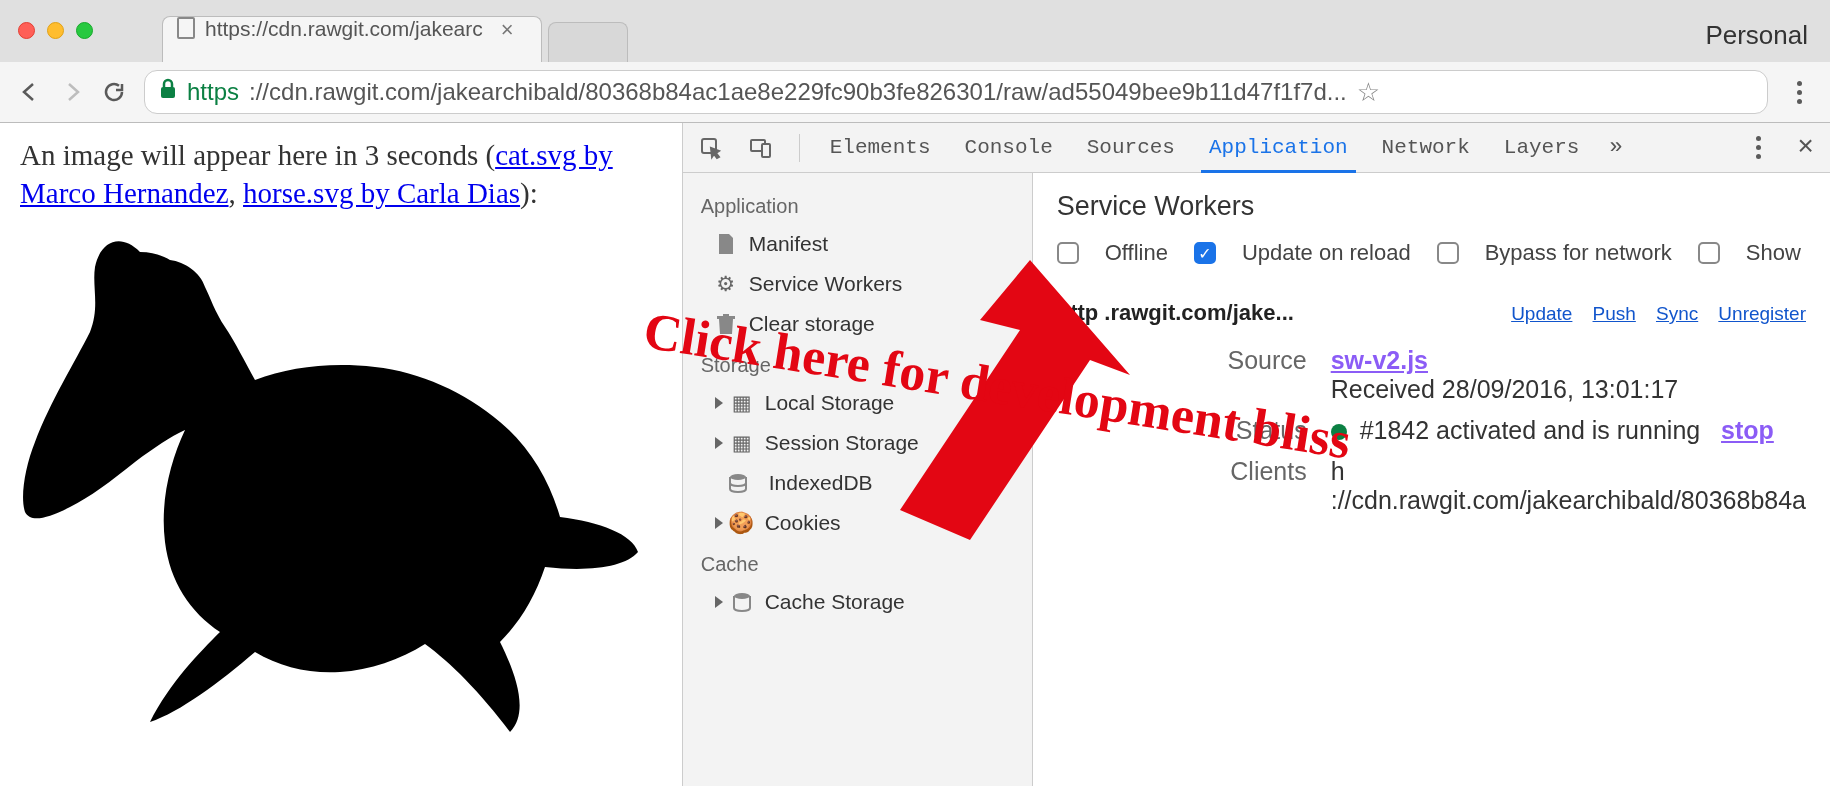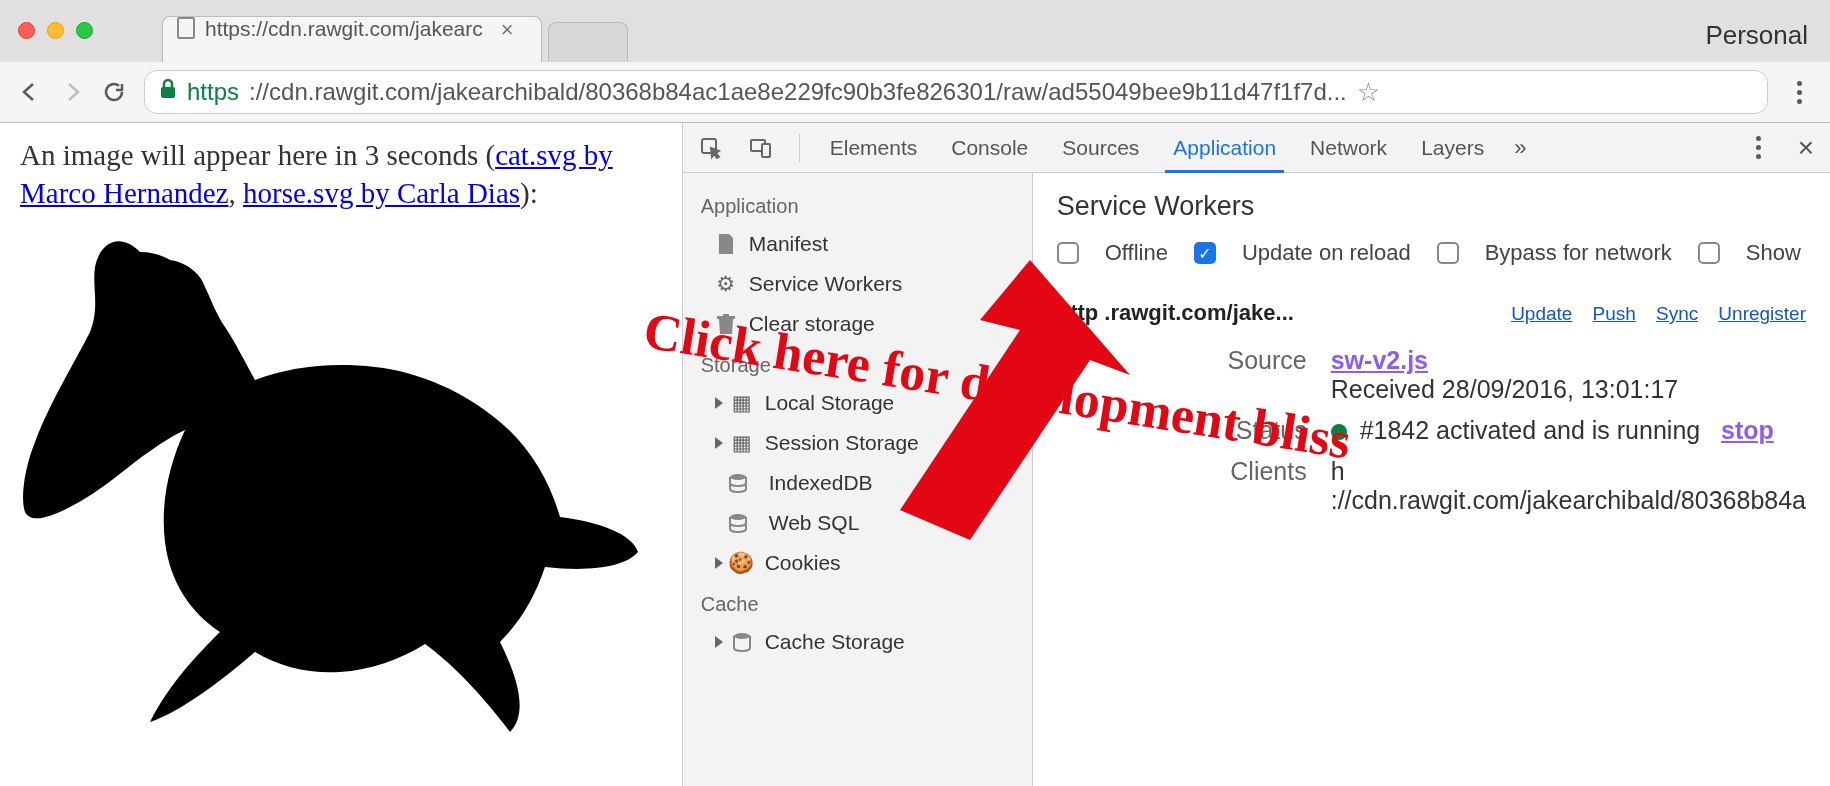--- a/index.html
+++ b/index.html
@@ -29,21 +29,21 @@
   .star { color: #888; font-size: 26px; }
   .menu-dots { width: 26px; display: flex; flex-direction: column; gap: 4px; align-items: center; }
   .menu-dots span { width: 5px; height: 5px; background: #5a5a5a; border-radius: 50%; }
   
   .content { display: flex; height: calc(786px - 122px); }
   .page { width: 688px; padding: 14px 20px; font-family: "Times New Roman", serif; font-size: 29px; line-height: 1.3; position: relative; }
   .page a { color: #0000ee; text-decoration: underline; }
   .horse { width: 620px; height: 540px; }
   
   .devtools { flex: 1; border-left: 1px solid #ccc; display: flex; flex-direction: column; background: #fff; font-size: 21px; color: #333; }
-  .dt-tabs { height: 50px; border-bottom: 1px solid #ccc; display: flex; align-items: center; padding: 0 16px; gap: 26px; background: #f3f3f3; }
+  .dt-tabs { height: 50px; border-bottom: 1px solid #ccc; display: flex; align-items: center; padding: 0 16px; gap: 26px; background: #f3f3f3; font-family: Liberation Mono, monospace; }
   .dt-icon { color: #666; display: flex; align-items: center; }
   .dt-tab { padding: 0 4px; height: 100%; display: flex; align-items: center; color: #555; position: relative; }
   .dt-tab.active { color: #1a73e8; }
   .dt-tab.active::after { content: ""; position: absolute; bottom: -1px; left: -4px; right: -4px; height: 3px; background: #1a73e8; }
   .dt-more { font-size: 22px; color: #555; }
   .dt-right { margin-left: auto; display: flex; gap: 26px; align-items: center; }
   .dt-close { font-size: 28px; color: #555; }
   .dt-body { display: flex; flex: 1; overflow: hidden; }
   .dt-sidebar { width: 350px; border-right: 1px solid #ccc; background: #f3f3f3; padding: 12px 0; overflow: hidden; }
   .dt-group { padding: 10px 18px 6px; color: #666; font-size: 20px; }
@@ -201,30 +201,20 @@
         <div class="dt-item sub">
             <span class="ico">
               <svg width="20" height="20" viewBox="0 0 20 20" fill="#888">
                 <ellipse cx="10" cy="4" rx="8" ry="3"></ellipse>
                 <path d="M2 4v12c0 1.7 3.6 3 8 3s8-1.3 8-3V4" fill="none" stroke="#888" stroke-width="2"></path>
                 <path d="M2 10c0 1.7 3.6 3 8 3s8-1.3 8-3" fill="none" stroke="#888" stroke-width="2"></path>
               </svg>
             </span>
             <span>IndexedDB</span>
           </div>
-        <div class="dt-item sub">
-            <span class="ico">
-              <svg width="20" height="20" viewBox="0 0 20 20" fill="#888">
-                <ellipse cx="10" cy="4" rx="8" ry="3"></ellipse>
-                <path d="M2 4v12c0 1.7 3.6 3 8 3s8-1.3 8-3V4" fill="none" stroke="#888" stroke-width="2"></path>
-                <path d="M2 10c0 1.7 3.6 3 8 3s8-1.3 8-3" fill="none" stroke="#888" stroke-width="2"></path>
-              </svg>
-            </span>
-            <span>Web SQL</span>
-          </div>
         <div class="dt-item">
             <span class="tri"></span>
             <span class="ico">🍪</span>
             <span>Cookies</span>
           </div>
 
         <div class="dt-group">Cache</div>
         <div class="dt-item">
             <span class="tri"></span>
             <span class="ico">

